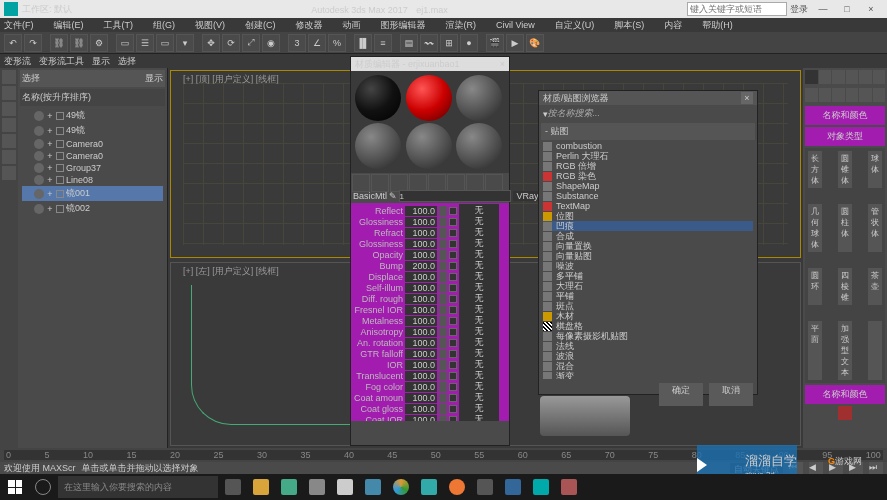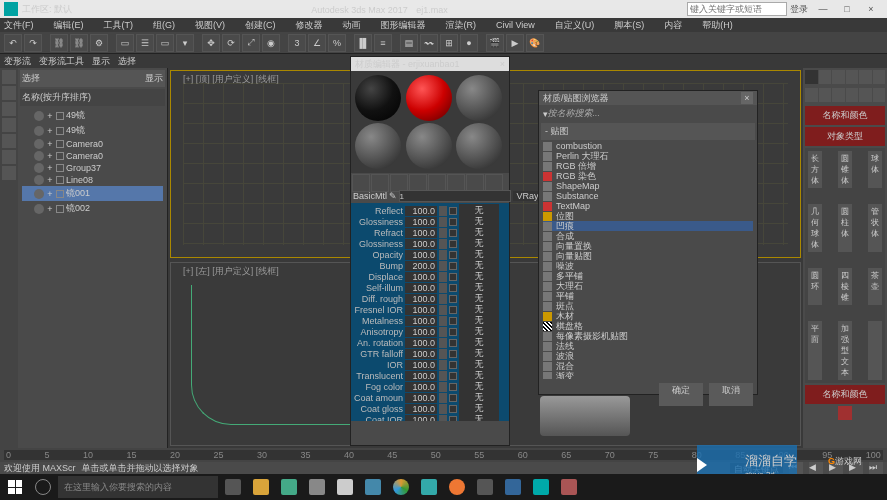--- a/index.html
+++ b/index.html
@@ -31,37 +31,37 @@
 .vp{position:absolute;border:1px solid #555;background:#3a3a3a}
 .vp.top{left:2px;top:2px;right:2px;height:188px;border-color:#aa8800}
 .vp.bot{left:2px;top:194px;right:2px;bottom:2px}
 .vp-label{position:absolute;top:2px;left:12px;color:#999}
 .grid{position:absolute;inset:12px;background-image:linear-gradient(#5a5a3a 1px,transparent 1px),linear-gradient(90deg,#5a5a3a 1px,transparent 1px);background-size:20px 20px;opacity:0.4}
 .curve{position:absolute;left:20px;bottom:20px;width:280px;height:140px;border-left:1px solid #4a7;border-bottom:1px solid #4a7;border-radius:0 0 0 40px}
 .right-panel{width:84px;background:#4a4a4a}
 .rtabs{display:flex;gap:1px;padding:2px}
 .rtab{width:14px;height:14px;background:#555}
 .rtab.act{background:#333}
-.rhead{background:#7f1d1d;padding:3px;text-align:center;margin:2px}
+.rhead{background:#a21caf;padding:3px;text-align:center;margin:2px}
 .rsection{background:#444;margin:2px;padding:2px}
 .rbtn{background:#555;padding:2px;margin:1px;text-align:center;font-size:8px}
 .rgrid{display:grid;grid-template-columns:1fr 1fr 1fr;gap:14px}
 .rswatch{width:14px;height:14px;background:#a03030;margin:2px auto}
 
 .mat-editor{position:absolute;left:350px;top:56px;width:160px;height:390px;background:#4a4a4a;border:1px solid #222}
 .mat-title{height:14px;background:#ddd;color:#333;padding:0 4px;display:flex;align-items:center;justify-content:space-between}
 .mat-menu{height:14px;background:#4a4a4a;display:flex;gap:6px;padding:0 4px;align-items:center}
 .mat-spheres{display:grid;grid-template-columns:repeat(3,1fr);gap:2px;padding:4px;background:#3a3a3a}
 .sphere{width:46px;height:46px;border-radius:50%;background:radial-gradient(circle at 35% 30%,#888,#555 50%,#222)}
 .sphere.black{background:radial-gradient(circle at 35% 30%,#444,#111 50%,#000)}
 .sphere.red{background:radial-gradient(circle at 35% 30%,#f55,#c00 50%,#500)}
 .mat-tools{height:16px;background:#4a4a4a;display:flex;gap:1px;padding:1px}
 .mat-name{height:14px;display:flex;padding:0 2px;gap:2px;align-items:center}
 .mat-name input{flex:1;background:#333;border:1px solid #555;color:#ccc;height:12px;font-size:8px}
-.mat-params{height:218px;overflow:hidden;background:#0c4a6e;padding:2px}
+.mat-params{height:218px;overflow:hidden;background:#a21caf;padding:2px}
 .param-row{display:flex;align-items:center;gap:2px;height:11px;font-size:8px}
 .param-row .lbl{width:50px;text-align:right;color:#bbb}
 .param-row .val{width:32px;background:#333;text-align:right;padding:0 2px}
 .param-row .sp{width:8px;height:10px;background:#555}
 .param-row .chk{width:8px;height:8px;background:#333;border:1px solid #666}
 .param-row .sw{width:40px;background:#333;text-align:center}
 
 .browser{position:absolute;left:538px;top:90px;width:220px;height:305px;background:#4a4a4a;border:1px solid #222}
 .br-title{height:14px;background:#555;display:flex;align-items:center;justify-content:space-between;padding:0 4px}
 .br-close{width:12px;height:12px;background:#666;text-align:center;line-height:12px}

